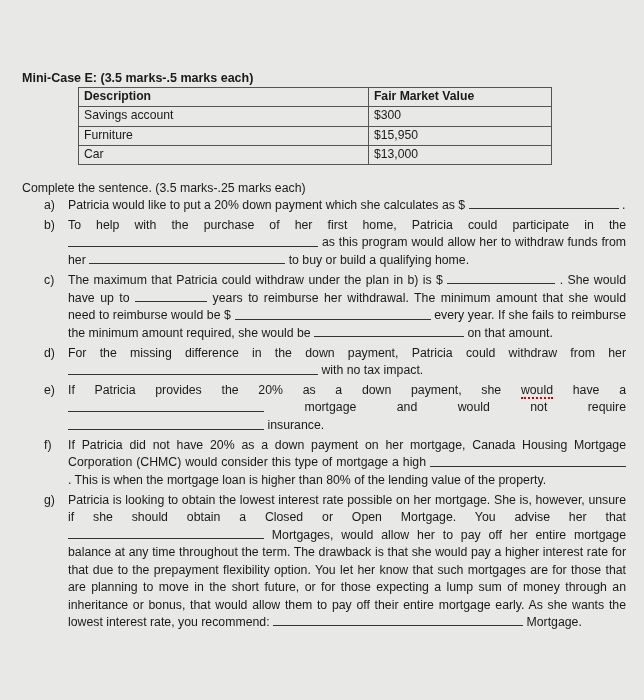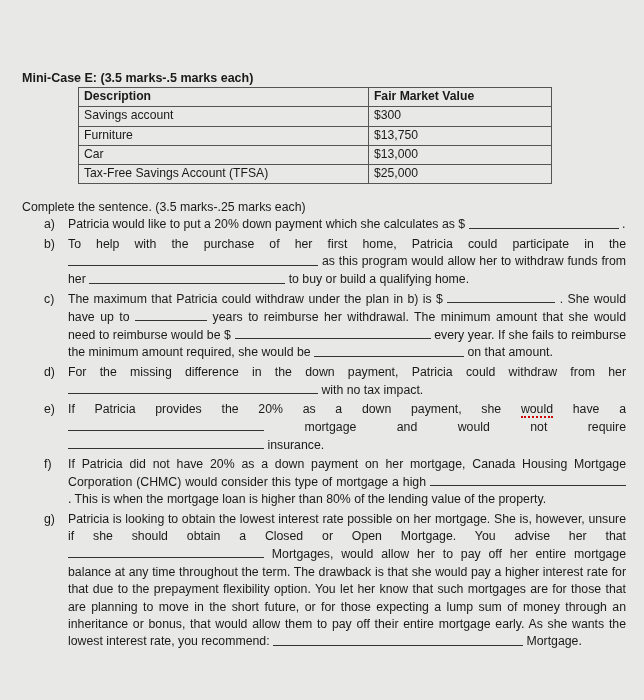--- a/index.html
+++ b/index.html
@@ -114,29 +114,25 @@
           <th class="c2">Fair Market Value</th>
         </tr>
       </thead>
       <tbody id="nw-body">
           <tr>
             <td class="c1">Savings account</td>
             <td class="c2">$300</td>
           </tr>
           <tr>
             <td class="c1">Furniture</td>
-            <td class="c2">$13,750</td>
+            <td class="c2">$15,950</td>
           </tr>
           <tr>
             <td class="c1">Car</td>
             <td class="c2">$13,000</td>
-          </tr>
-          <tr>
-            <td class="c1">Tax-Free Savings Account (TFSA)</td>
-            <td class="c2">$25,000</td>
           </tr>
         </tbody>
     </table>
 
     <div class="complete">Complete the sentence. (3.5 marks-.25 marks each)</div>
 
     <ol class="qs" id="question-list">
         <li><span class="lbl">a)</span><span>Patricia would like to put a 20% down payment which she calculates as $</span> <span class="u u-l"></span> <span>.</span> </li>
         <li><span class="lbl">b)</span><span>To help with the purchase of her first home, Patricia could participate in the</span> <span class="u u-xxl"></span> <span>as this program would allow her to withdraw funds from her</span> <span class="u u-xl"></span> <span>to buy or build a qualifying home.</span> </li>
         <li><span class="lbl">c)</span><span>The maximum that Patricia could withdraw under the plan in b) is $</span> <span class="u u-m"></span> <span>. She would have up to</span> <span class="u u-s"></span> <span>years to reimburse her withdrawal. The minimum amount that she would need to reimburse would be $</span> <span class="u u-xl"></span> <span>every year. If she fails to reimburse the minimum amount required, she would be</span> <span class="u u-l"></span> <span>on that amount.</span> </li>

